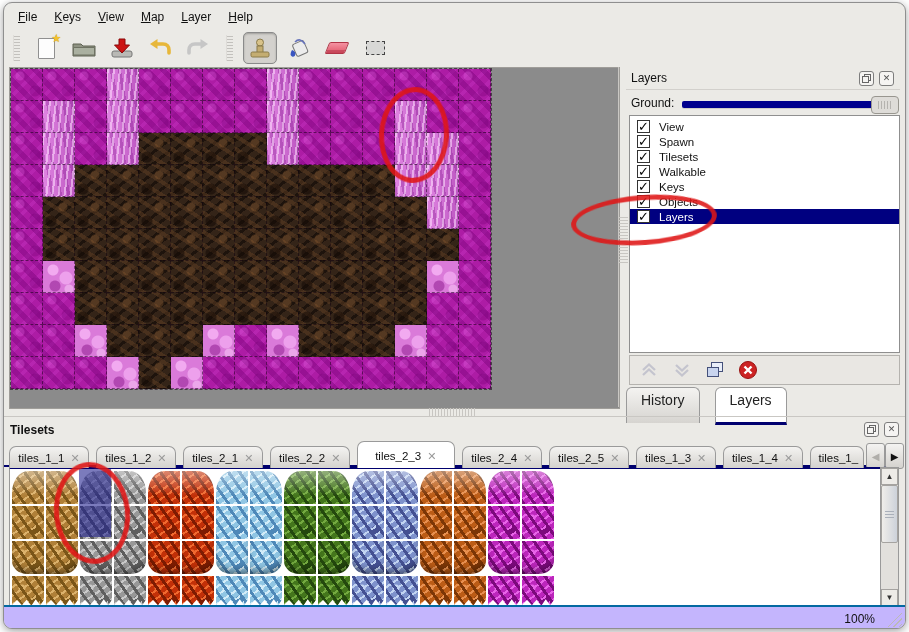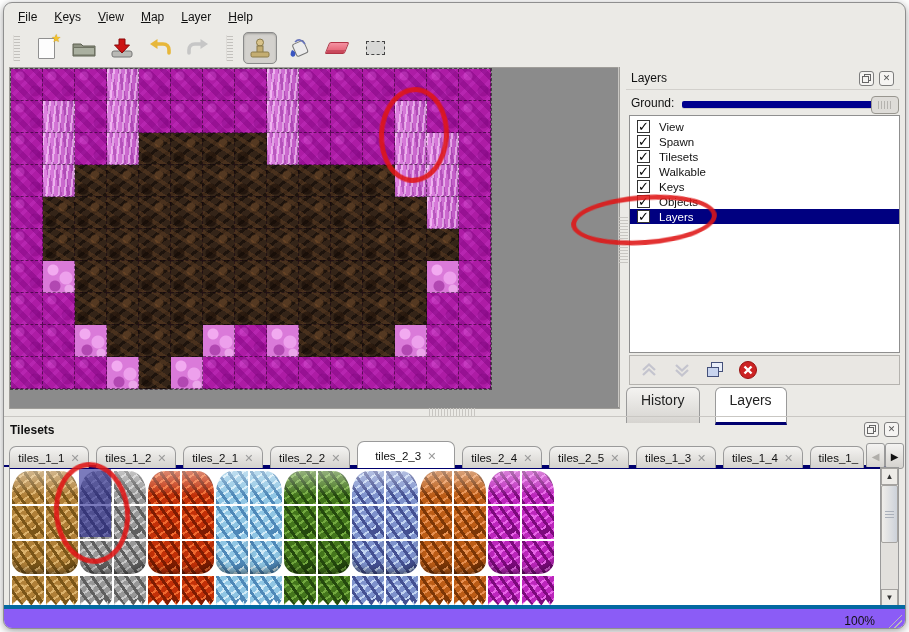--- a/index.html
+++ b/index.html
@@ -164,21 +164,21 @@
     font-size:8px; color:#333; }
   .vs-up { top:0; }
   .vs-down { bottom:0; }
   .vs-thumb { position:absolute; left:0px; top:17px; width:15px; height:56px;
     background:linear-gradient(90deg,#f0eeea,#cdd2da); border:1px solid #a5a3a0; border-radius:2px; }
   .vs-thumb::after { content:""; position:absolute; left:3px; right:3px; top:24px; height:8px;
     background:repeating-linear-gradient(0deg,#aab0ba 0 1px,transparent 1px 3px); }
 
   
   .statusbar { position:absolute; left:0; right:0; top:602px; height:23px;
-    border-top:4px solid #0369a1; background:#8b5cf6; }
+    border-top:2px solid #0369a1; background:#c4b5fd; }
   .zoom-level { position:absolute; right:30px; top:5px; font-size:12px; }
   .resize-grip { position:absolute; right:3px; bottom:3px; width:18px; height:18px;
     background:repeating-linear-gradient(135deg, transparent 0 3px, #bcbab6 3px 4px);
     clip-path:polygon(100% 0,100% 100%,0 100%); }
 
   
   .anno { position:absolute; border:5px solid rgba(223,22,22,.88); border-radius:50%;
     z-index:50; pointer-events:none; filter:blur(.4px); }
   .anno-map { left:375px; top:84px; width:60px; height:86px; transform:rotate(3deg); }
   .anno-ground { left:567px; top:192px; width:136px; height:40px; transform:rotate(-4deg); }

